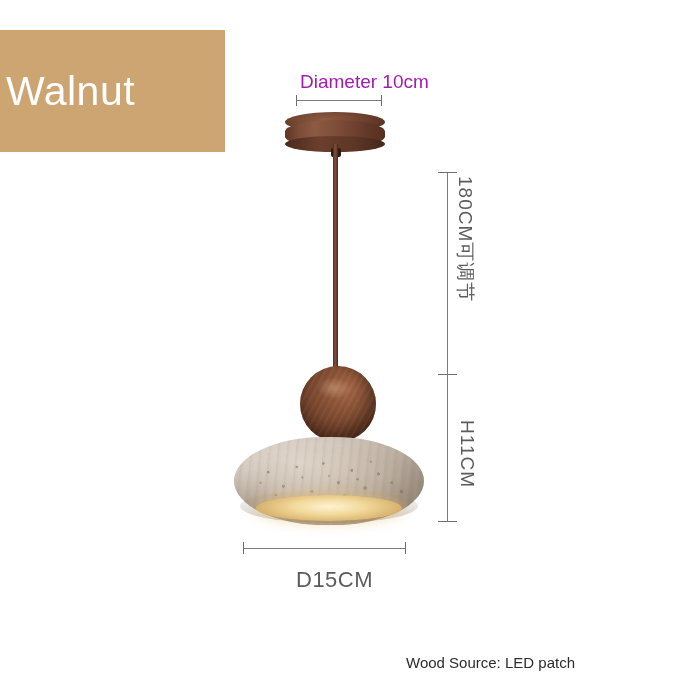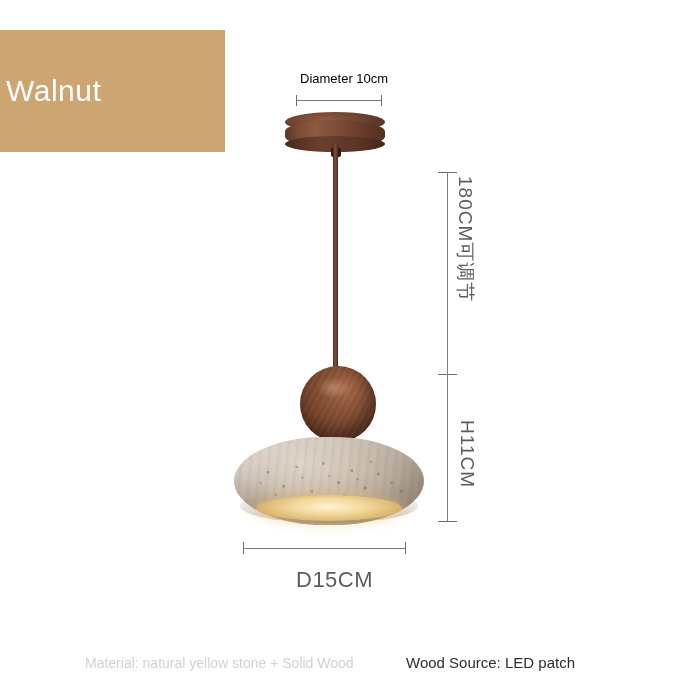--- a/index.html
+++ b/index.html
@@ -24,33 +24,33 @@
     left: 0;
     top: 30px;
     width: 225px;
     height: 122px;
     background: #cda572;
     display: flex;
     align-items: center;
   }
   .finish-banner .finish-label {
     color: #ffffff;
-    font-size: 30px;
+    font-size: 41px;
     font-weight: 400;
     letter-spacing: 0.5px;
     padding-left: 6px;
     line-height: 1;
     white-space: nowrap;
   }
 
   
   .dim-text {
     position: absolute;
-    color: #000000;
-    font-size: 13px;
+    color: #a21caf;
+    font-size: 19px;
     white-space: nowrap;
   }
   .dim-text.big {
     font-size: 22px;
     color: #5c5c5c;
     letter-spacing: 0.5px;
     text-align: right;
   }
   .dim-text.vert {
     font-size: 19px;
@@ -331,16 +331,15 @@
   </div>
   <div class="dim-text vert" style="left:478px; top:420px;">H11CM</div>
 
   <div>
     <div class="dim-line-h" style="left:243px; top:548px; width:163px;"></div>
     <div class="tick-v" style="left:243px; top:542px; height:12px;"></div>
     <div class="tick-v" style="left:405px; top:542px; height:12px;"></div>
   </div>
   <div class="dim-text big" style="left:296px; top:567px;">D15CM</div>
 
-  <div class="footer-text footer-material">Material: natural yellow stone + Solid Wood</div>
   <div class="footer-text footer-source">Wood Source: LED patch</div>
 
 </div>
 
 </body></html>

